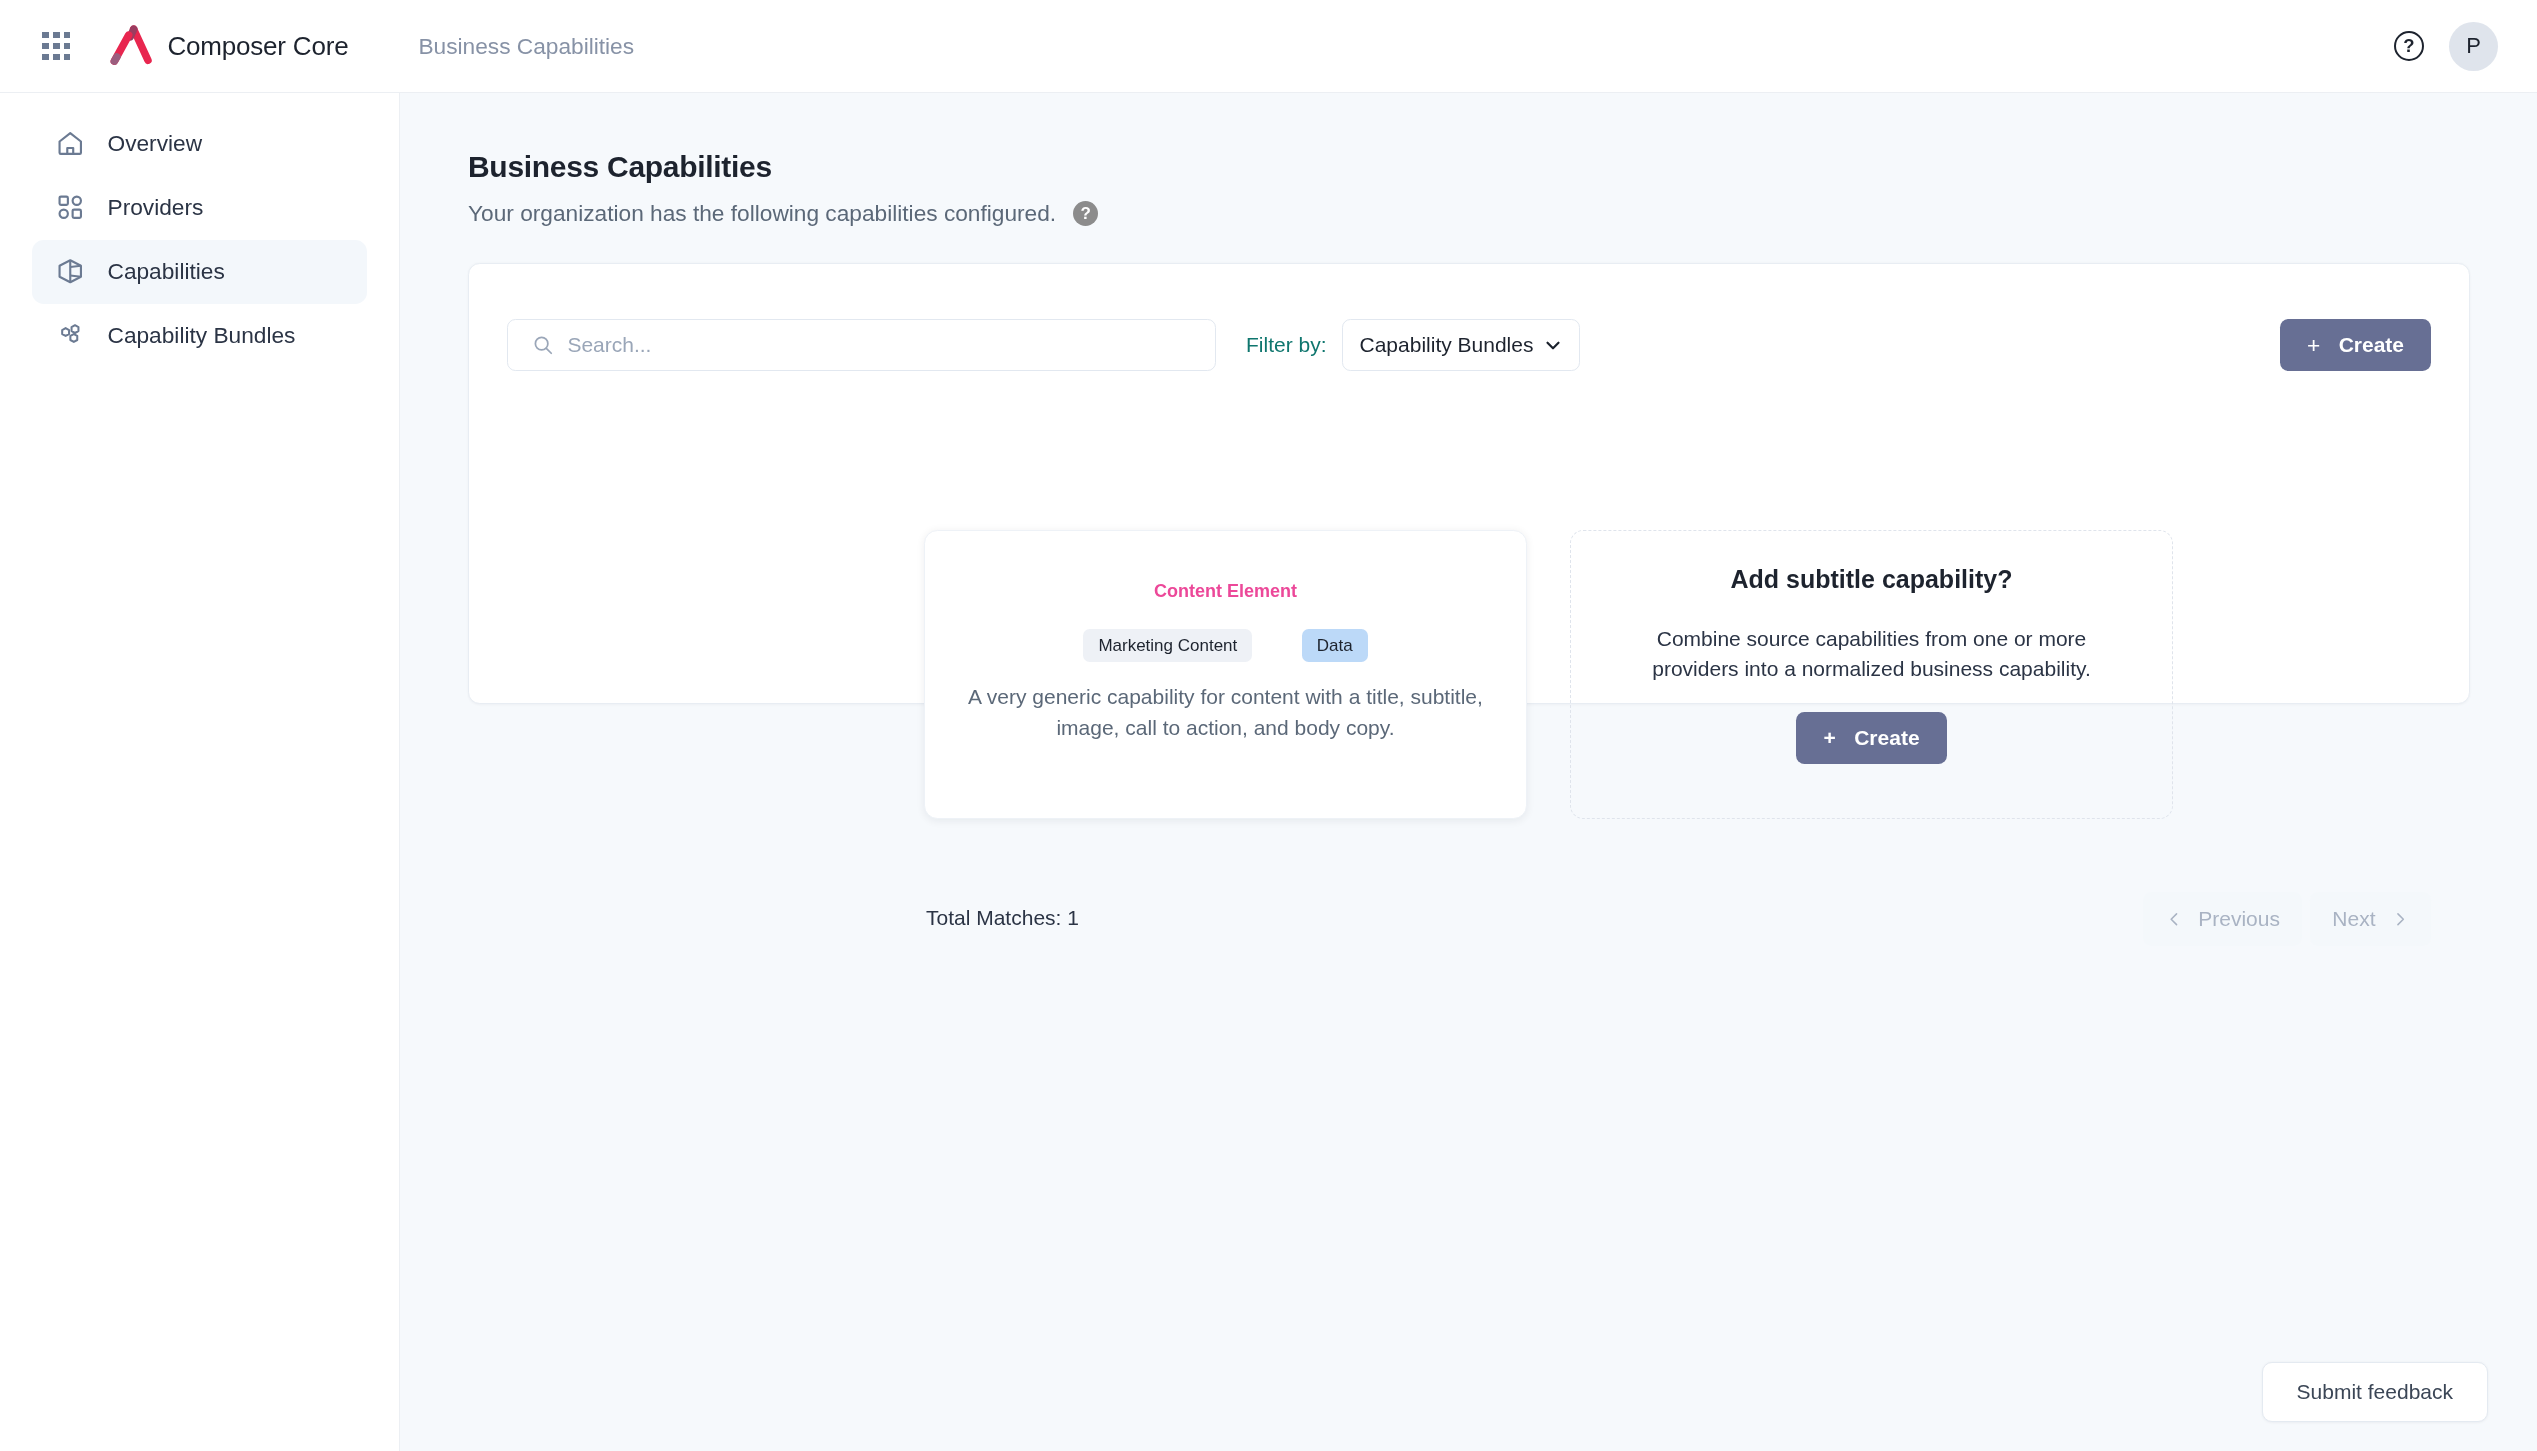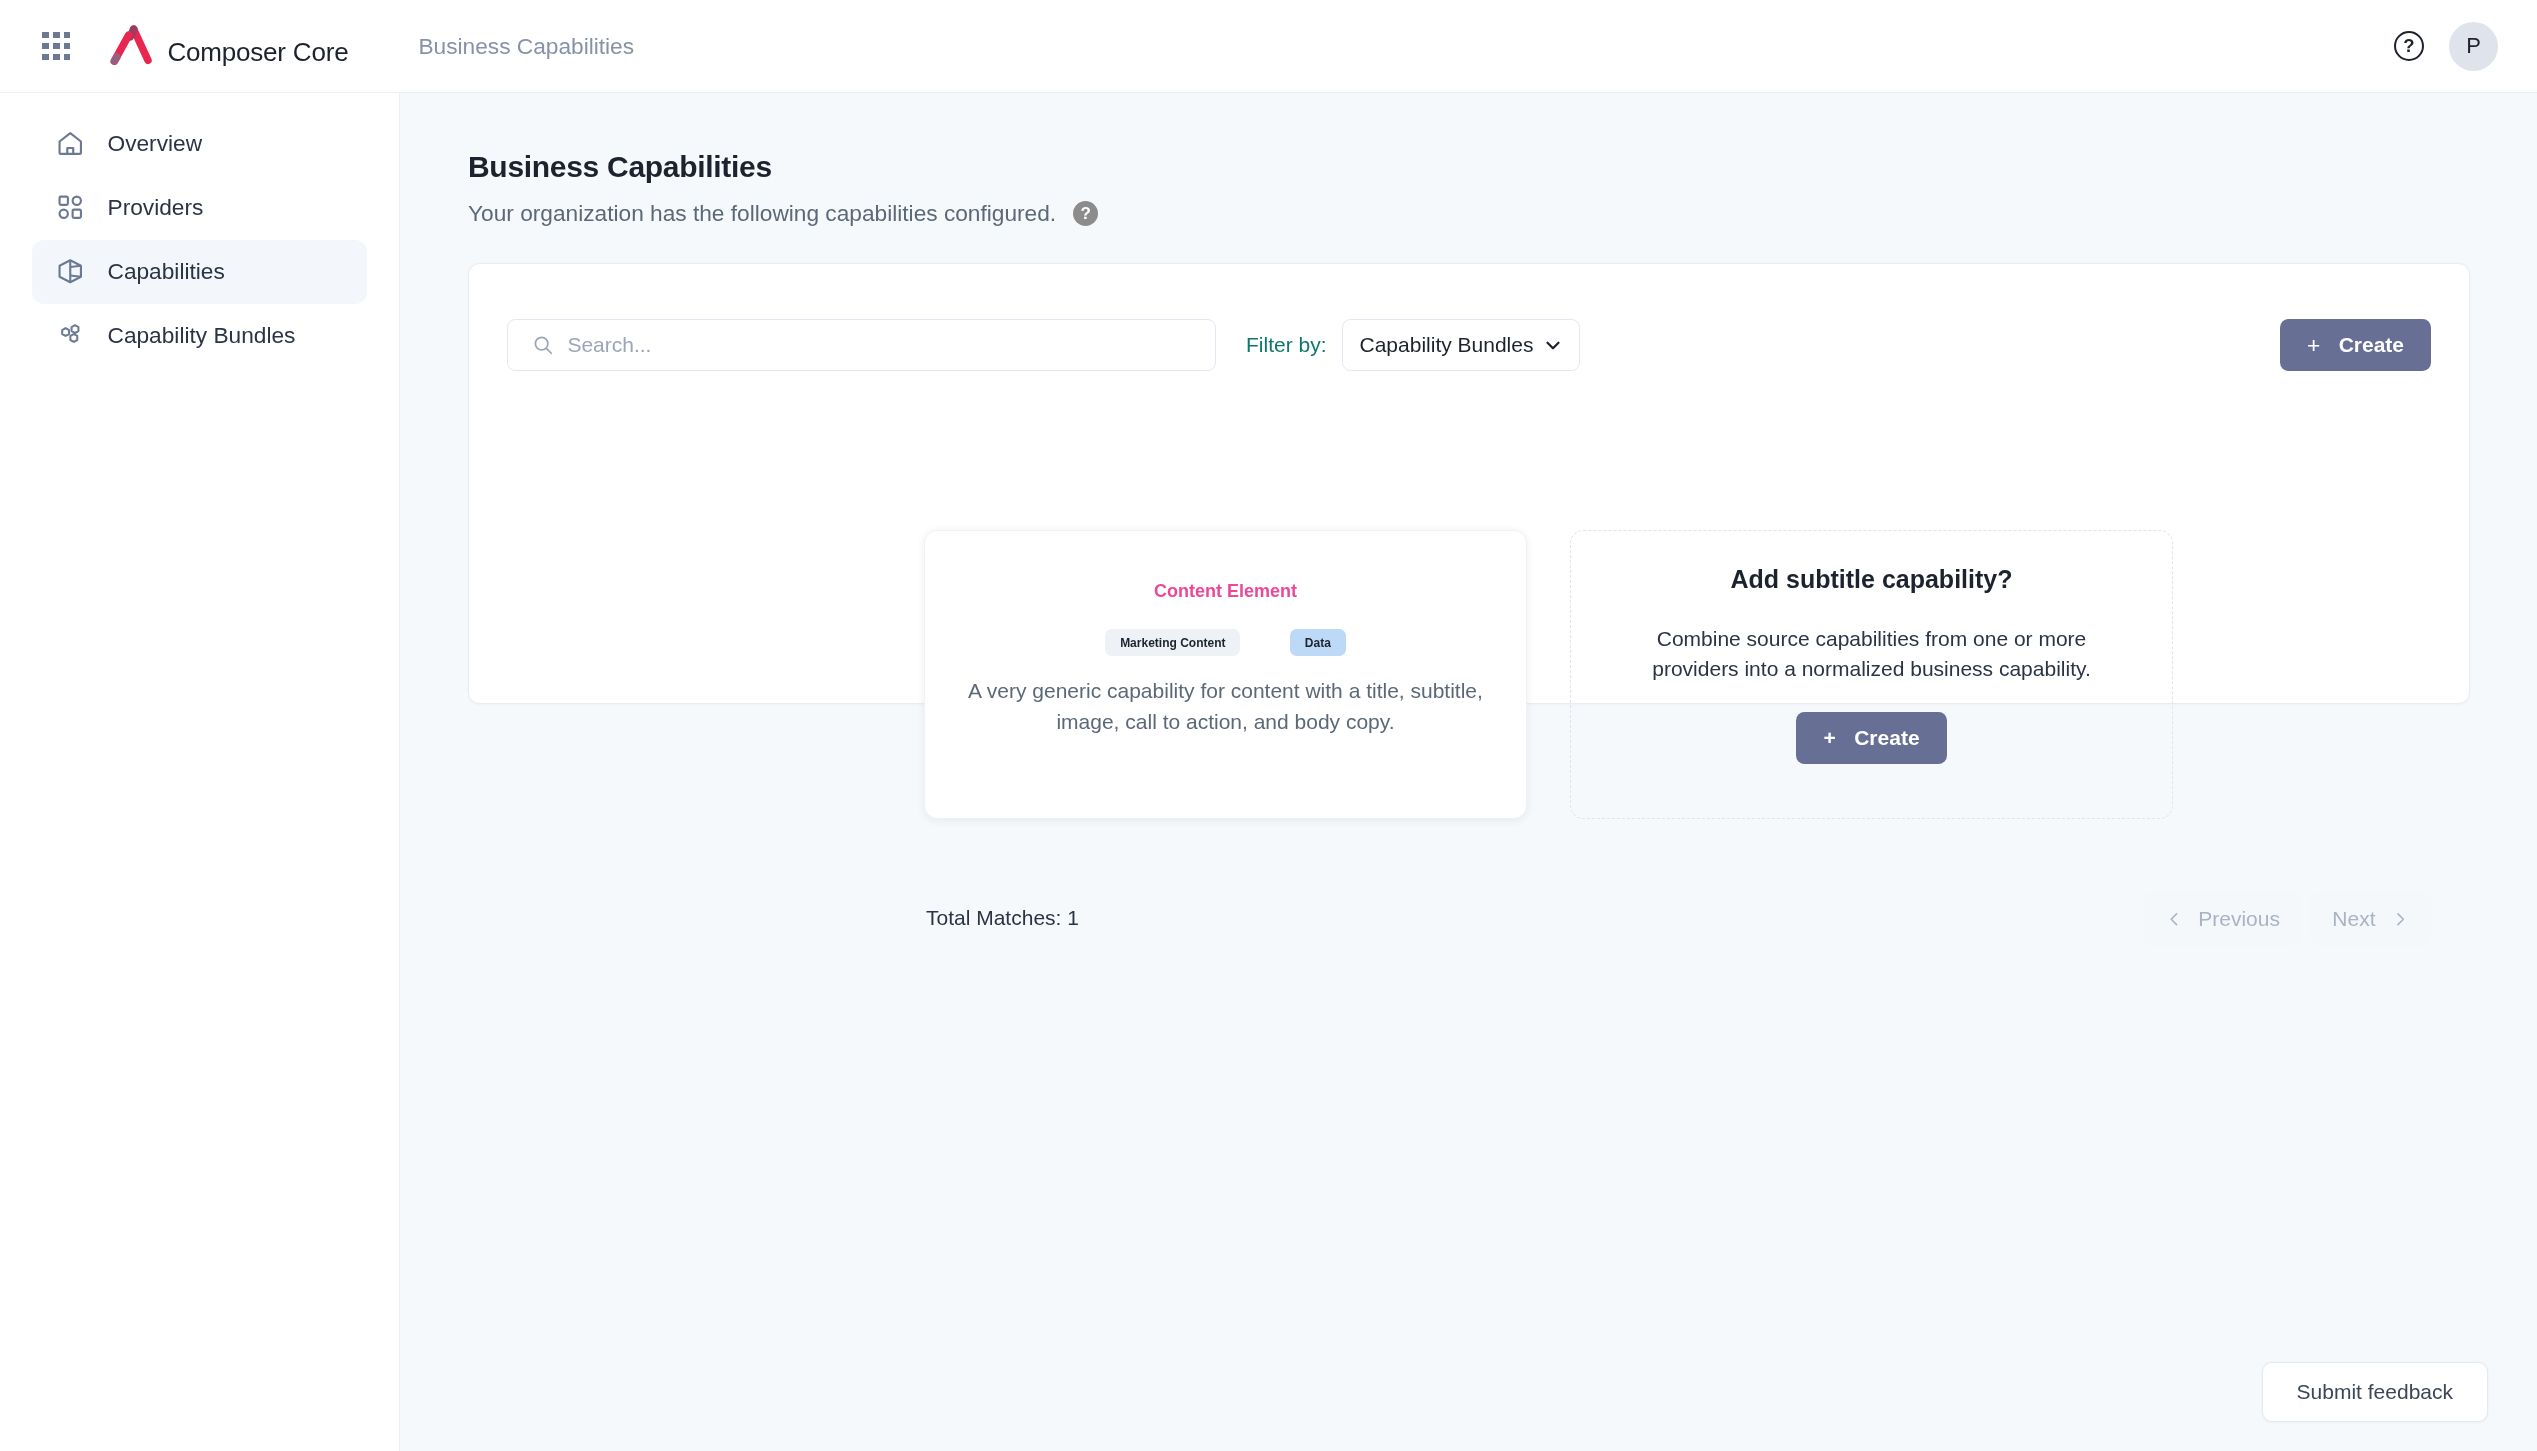--- a/index.html
+++ b/index.html
@@ -26,21 +26,21 @@
     width: 28.5px; height: 28.5px;
     display: grid;
     grid-template-columns: repeat(3, 6.7px);
     grid-template-rows: repeat(3, 6.7px);
     gap: 4.2px;
     cursor: pointer;
   }
   .apps-grid i { background: #6b7a92; display: block; width: 6.7px; height: 6.7px; }
 
   .brand {
-    display: flex; align-items: flex-end; gap: 15px;
+    display: flex; align-items: center; gap: 15px;
     margin-left: 35px;
     cursor: pointer;
   }
   .brand-logo { width: 47px; height: 44px; display: block; }
   .brand-name {
     font-size: 26px;
     color: #1d232e;
     letter-spacing: -0.2px;
     white-space: nowrap;
   }
@@ -217,24 +217,23 @@
   .card-solid {
     background: #ffffff;
     border: 0.8px solid #eef2f7;
     box-shadow: 0 1.7px 8.4px rgba(16,24,40,0.07);
     padding-top: 50px;
   }
   .card-title { font-size: 18px; font-weight: bold; color: #ec4899; }
   .tags { display: flex; gap: 13.4px; margin-top: 27px; }
   .tag {
     border-radius: 6.7px;
-    font-size: 12px;
+    font-size: 17px;
     padding: 6.7px 15px;
     white-space: nowrap;
-    font-weight: bold;
   }
   .tag-grey { background: #eef1f6; color: #1d232e; }
   .tag-blue { background: #bcd9f8; color: #1d232e; margin-left: 36px; }
   .card-desc {
     margin-top: 20px;
     width: 520px;
     font-size: 21px;
     line-height: 1.45;
     color: #5b6878;
   }

